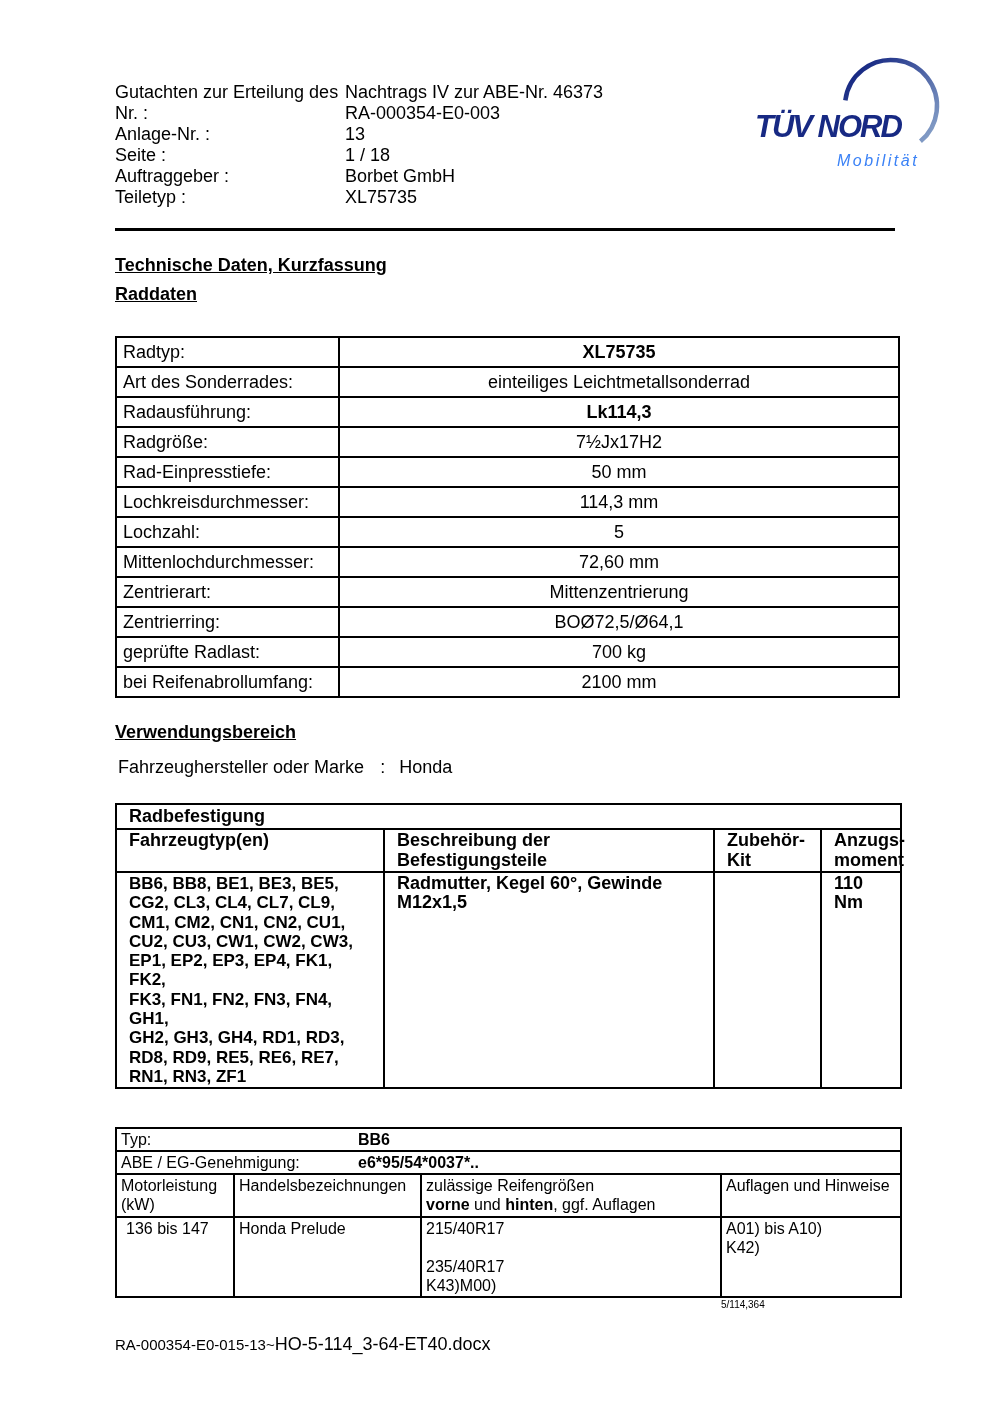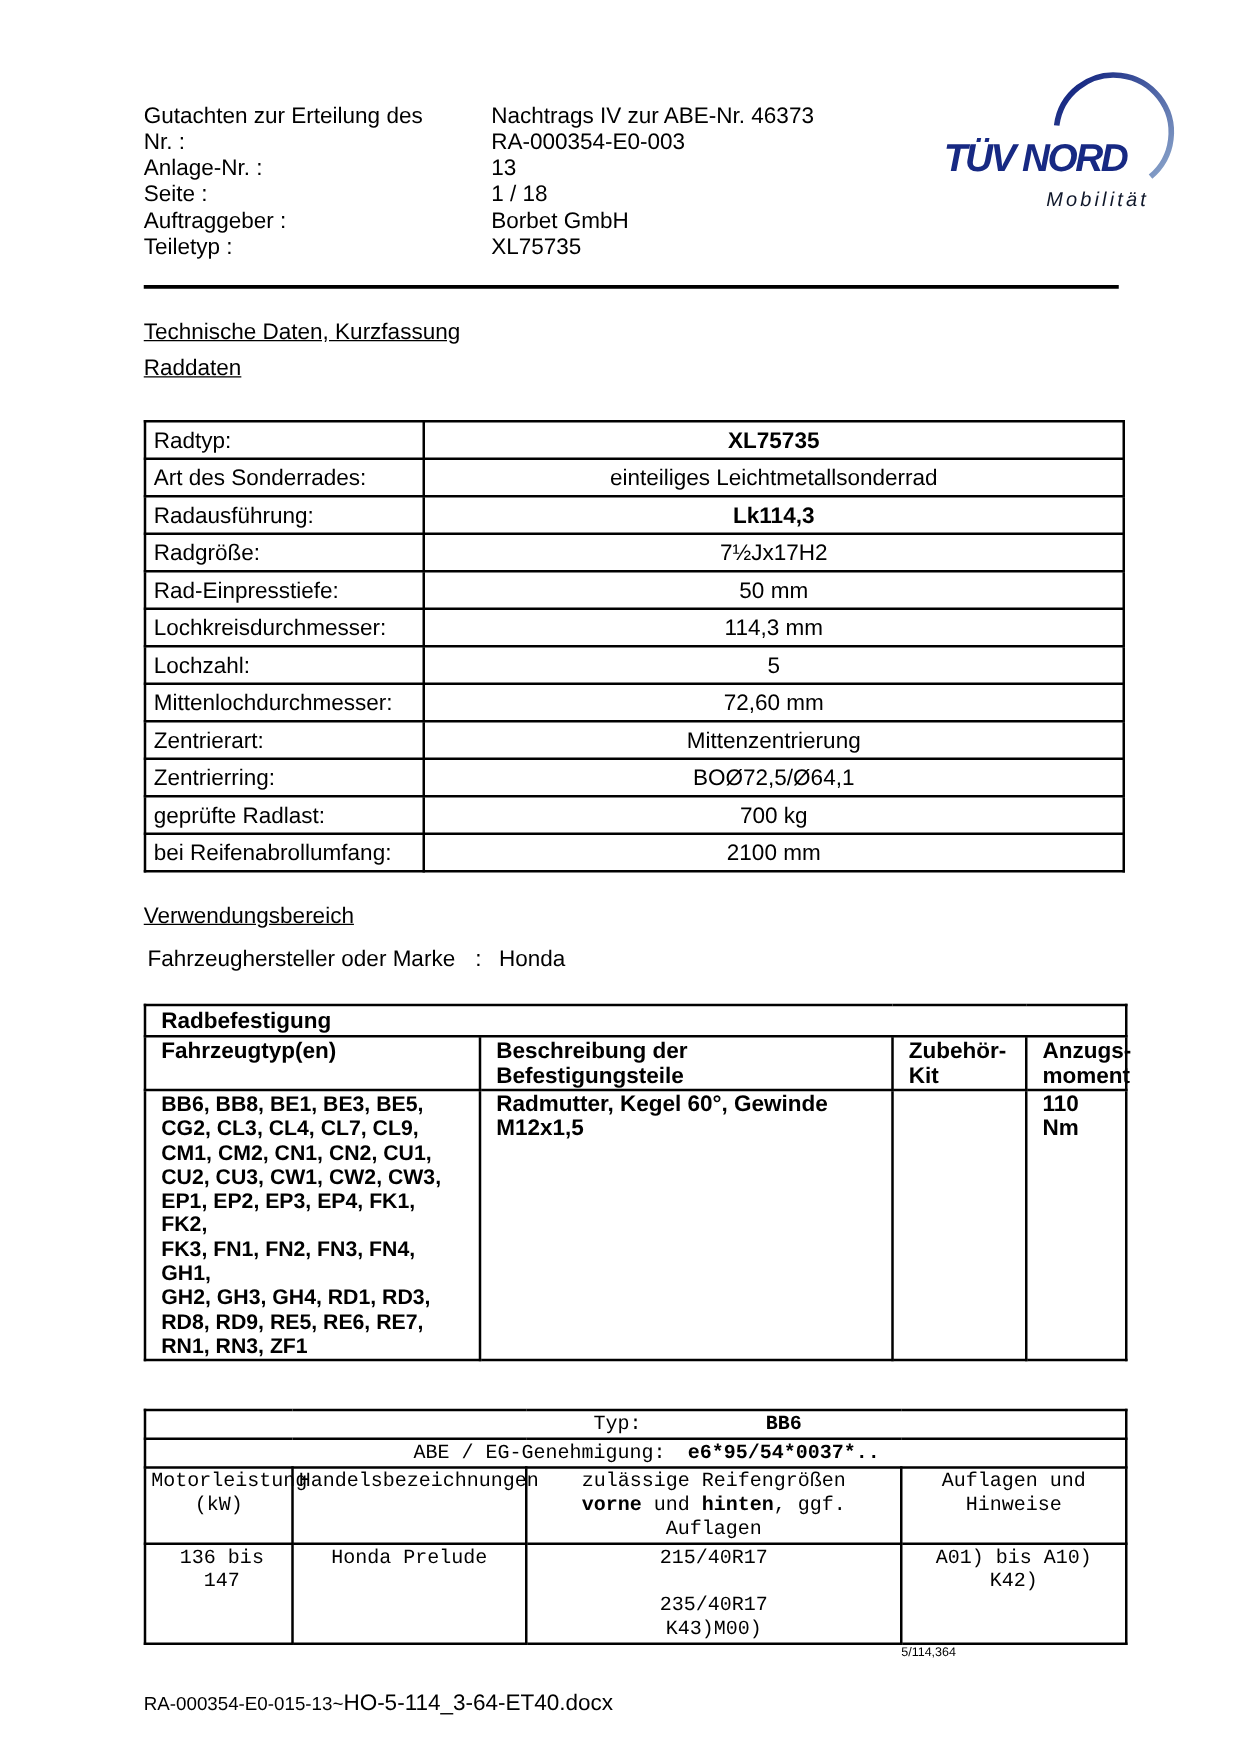--- a/index.html
+++ b/index.html
@@ -13,37 +13,37 @@
     font-size: 18px;
     overflow: hidden;
   }
   .content {
     position: absolute;
     left: 115px; top: 82px;
     width: 785px;
   }
   
   .hdr-fields { line-height: 21px; }
-  .hdr-row { display: flex; gap: 48px; }
+  .hdr-row { display: flex; }
   .hdr-label { width: 230px; flex: none; }
   
   .logo { position: absolute; left: 753px; top: 52px; width: 192px; height: 128px; }
   .logo svg { position: absolute; left: 0; top: 0; }
   .logo-brand {
     position: absolute; left: 2px; top: 57px;
     font-size: 31px; font-weight: bold; font-style: italic;
     letter-spacing: -2px; color: #172983; white-space: nowrap;
   }
   .logo-sub {
     position: absolute; left: 84px; top: 100px;
-    font-size: 16px; font-style: italic; letter-spacing: 2.5px; color: #0f172a;
+    font-size: 16px; font-style: italic; letter-spacing: 2.5px; color: #3b82f6;
     white-space: nowrap;
   }
   .divider { border: none; border-top: 3px solid #000; width: 780px; margin: 20px 0 0 0; }
-  .sec-title { font-weight: normal; text-decoration: underline; margin-top: 24px; }
+  .sec-title { font-weight: bold; text-decoration: underline; margin-top: 24px; }
   .sec-title.sub { margin-top: 8px; }
   
   table { border-collapse: collapse; table-layout: fixed; }
   td, th { border: 2px solid #000; }
   .raddaten { width: 785px; margin-top: 31px; }
   .raddaten td { height: 30px; padding: 0 6px; margin-left: 12px; }
   .raddaten .lbl { width: 223px; }
   .raddaten .val { text-align: center; }
   .bold { font-weight: bold; }
   
@@ -56,22 +56,22 @@
     padding: 1px 12px; vertical-align: top; text-align: left;
     font-weight: bold; font-size: 18px; line-height: 21px;
   }
   .befestigung .title-cell { height: 24px; }
   .befestigung th { height: 40px; line-height: 19.5px; white-space: pre-line; }
   .befestigung .data td { white-space: pre-line; line-height: 19.3px; height: 195px; }
   .befestigung .typen { font-size: 17px; margin-top: 34px; }
   
   .typtab { width: 785px; margin-top: 38px; font-size: 16px; }
   .typtab td, .typtab th {
-    padding: 1px 4px; vertical-align: top; text-align: center;
-    font-weight: normal; line-height: 19px; font-family: Liberation Mono, monospace;
+    padding: 1px 4px; vertical-align: top; text-align: left;
+    font-weight: normal; line-height: 19px;
   }
   .typtab .kvrow td { height: 23px; }
   .typtab .klabel { display: inline-block; width: 237px; }
   .typtab th { height: 43px; white-space: pre-line; }
   .typtab .data td { white-space: pre-line; height: 77px; }
   .typtab .indent { padding-left: 9px; }
   .footnote { font-size: 10px; margin: 1px 0 0 606px; }
   .footer { margin-top: 24px; white-space: nowrap; }
   .footer .f-small { font-size: 15px; }
   .footer .f-large { font-size: 18px; }

